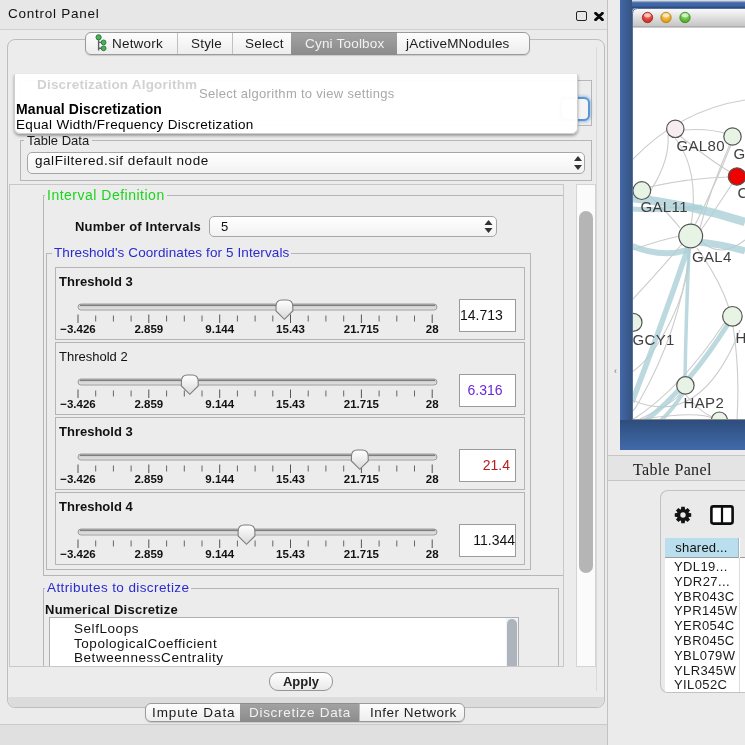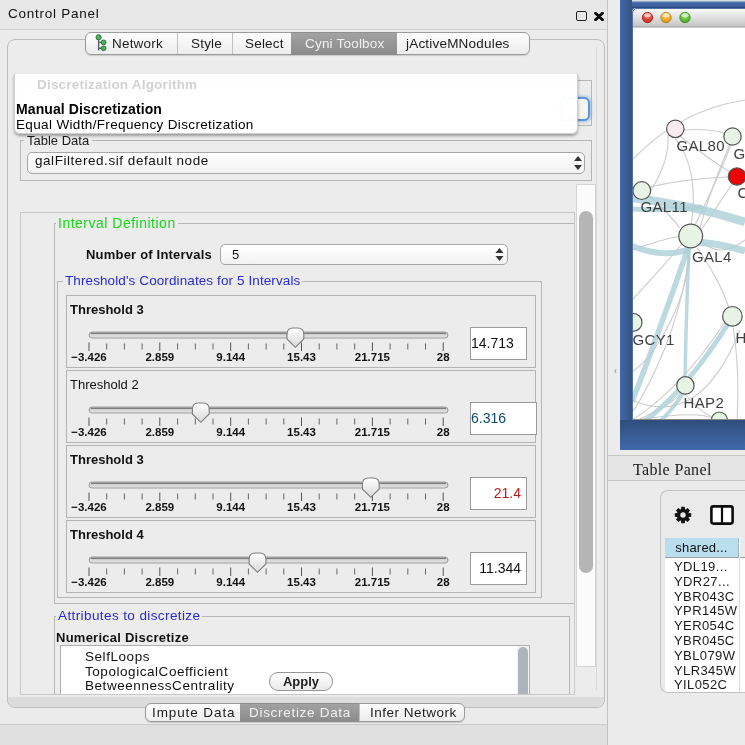--- a/index.html
+++ b/index.html
@@ -49,21 +49,21 @@
 
   <div class="abs" style="left:20px;top:140px;width:572px;height:41px;border:1px solid #b6b6b6;"></div>
   <div class="abs" style="left:24px;top:133px;padding:0 3px;background:#ececec;font-size:13px;color:#1a1a1a;">Table Data</div>
   <div class="abs" style="left:27px;top:152px;width:558px;height:22px;background:linear-gradient(#ffffff,#f2f2f2);border:1px solid #a7a7a7;border-radius:5px;"></div>
   <div class="abs" style="left:35px;top:153px;font-size:13.5px;letter-spacing:0.55px;color:#111;">galFiltered.sif default node</div>
   <svg class="abs" style="left:572px;top:155px;" width="12" height="16" viewBox="0 0 12 16">
     <path d="M6 1 L10 6 L2 6 Z" fill="#333"></path>
       <path d="M6 15 L10 10 L2 10 Z" fill="#333"></path>
   </svg>
 
-  <div id="viewport" class="abs" style="left:20px;top:184px;width:555px;height:483px;border:1px solid #c8c8c8;background:#ececec;overflow:hidden;margin-top:28px;">
+  <div id="viewport" class="abs" style="left:9px;top:184px;width:555px;height:483px;border:1px solid #c8c8c8;background:#ececec;overflow:hidden;">
 
     <div class="abs" style="left:33px;top:10px;width:531px;height:381px;border:1px solid #b6b6b6;"></div>
     <div class="abs" style="left:35px;top:2px;padding:0 2px;background:#ececec;font-size:14px;letter-spacing:0.5px;color:#1bd51b;">Interval Definition</div>
     <div class="abs" style="left:65px;top:34px;font-size:13px;letter-spacing:0.2px;font-weight:bold;color:#111;">Number of Intervals</div>
     <div class="abs" style="left:199px;top:31px;width:288px;height:21px;background:linear-gradient(#ffffff,#f2f2f2);border:1px solid #a7a7a7;border-radius:5px;"></div>
     <div class="abs" style="left:211px;top:34px;font-size:13px;color:#111;">5</div>
     <svg class="abs" style="left:473px;top:34px;" width="11" height="15" viewBox="0 0 11 15">
       <path d="M5.5 1 L9.5 6 L1.5 6 Z" fill="#333"></path>
         <path d="M5.5 14 L9.5 9 L1.5 9 Z" fill="#333"></path>
     </svg>
@@ -146,21 +146,21 @@
         <line x1="359.5" y1="48.5" x2="359.5" y2="54.5" stroke="#666" stroke-width="1"></line>
         <line x1="377.2" y1="47.5" x2="377.2" y2="56" stroke="#555" stroke-width="1"></line>
         <text x="23.0" y="66" font-size="11.5" font-weight="bold" fill="#111" text-anchor="middle" font-family="Liberation Sans">−3.426</text>
         <text x="93.8" y="66" font-size="11.5" font-weight="bold" fill="#111" text-anchor="middle" font-family="Liberation Sans">2.859</text>
         <text x="164.7" y="66" font-size="11.5" font-weight="bold" fill="#111" text-anchor="middle" font-family="Liberation Sans">9.144</text>
         <text x="235.5" y="66" font-size="11.5" font-weight="bold" fill="#111" text-anchor="middle" font-family="Liberation Sans">15.43</text>
         <text x="306.4" y="66" font-size="11.5" font-weight="bold" fill="#111" text-anchor="middle" font-family="Liberation Sans">21.715</text>
         <text x="377.2" y="66" font-size="11.5" font-weight="bold" fill="#111" text-anchor="middle" font-family="Liberation Sans">28</text>
         <path d="M 126.4 39.5 Q 126.4 33 132.4 33 L 137.2 33 Q 143.2 33 143.2 39.5 L 143.2 44 L 134.8 52.3 L 126.4 44 Z" fill="url(#thm)" stroke="#7d7d7d" stroke-width="1.1"></path>
       </svg>
-    <div class="abs" style="left:449px;top:189px;width:67px;height:33px;background:#fff;border:1px solid #9b9b9b;font-size:14px;color:#0c4a6e;text-align:left;line-height:31px;padding-right:5px;">6.316</div>
+    <div class="abs" style="left:449px;top:189px;width:57px;height:33px;background:#fff;border:1px solid #9b9b9b;font-size:14px;color:#6d28d9;text-align:center;line-height:31px;padding-right:5px;">6.316</div>
     <div class="abs" style="left:45px;top:232px;width:470px;height:73px;border:1px solid #b4b4b4;"></div>
     <div class="abs" style="left:49px;top:239px;font-size:13px;font-weight:bold;color:#111;">Threshold 3</div>
     <svg class="abs" style="left:45px;top:232px;" width="470" height="73" viewBox="0 0 470 73">
         <rect x="23" y="37" width="359" height="6" rx="3" fill="url(#trk)" stroke="#9e9e9e" stroke-width="1"></rect>
         <line x1="25" y1="38.4" x2="380" y2="38.4" stroke="#7e7e7e" stroke-width="1.3"></line>
         <line x1="23.0" y1="47.5" x2="23.0" y2="56" stroke="#555" stroke-width="1"></line>
         <line x1="40.7" y1="48.5" x2="40.7" y2="54.5" stroke="#666" stroke-width="1"></line>
         <line x1="58.4" y1="48.5" x2="58.4" y2="54.5" stroke="#666" stroke-width="1"></line>
         <line x1="76.1" y1="48.5" x2="76.1" y2="54.5" stroke="#666" stroke-width="1"></line>
         <line x1="93.8" y1="47.5" x2="93.8" y2="56" stroke="#555" stroke-width="1"></line>
@@ -216,21 +216,21 @@
         <line x1="359.5" y1="48.5" x2="359.5" y2="54.5" stroke="#666" stroke-width="1"></line>
         <line x1="377.2" y1="47.5" x2="377.2" y2="56" stroke="#555" stroke-width="1"></line>
         <text x="23.0" y="66" font-size="11.5" font-weight="bold" fill="#111" text-anchor="middle" font-family="Liberation Sans">−3.426</text>
         <text x="93.8" y="66" font-size="11.5" font-weight="bold" fill="#111" text-anchor="middle" font-family="Liberation Sans">2.859</text>
         <text x="164.7" y="66" font-size="11.5" font-weight="bold" fill="#111" text-anchor="middle" font-family="Liberation Sans">9.144</text>
         <text x="235.5" y="66" font-size="11.5" font-weight="bold" fill="#111" text-anchor="middle" font-family="Liberation Sans">15.43</text>
         <text x="306.4" y="66" font-size="11.5" font-weight="bold" fill="#111" text-anchor="middle" font-family="Liberation Sans">21.715</text>
         <text x="377.2" y="66" font-size="11.5" font-weight="bold" fill="#111" text-anchor="middle" font-family="Liberation Sans">28</text>
         <path d="M 183.1 39.5 Q 183.1 33 189.1 33 L 193.9 33 Q 199.9 33 199.9 39.5 L 199.9 44 L 191.5 52.3 L 183.1 44 Z" fill="url(#thm)" stroke="#7d7d7d" stroke-width="1.1"></path>
       </svg>
-    <div class="abs" style="left:449px;top:339px;width:57px;height:33px;background:#fff;border:1px solid #9b9b9b;font-size:14px;color:#111;text-align:right;line-height:31px;padding-right:5px;">11.344</div>
+    <div class="abs" style="left:449px;top:339px;width:57px;height:33px;background:#fff;border:1px solid #9b9b9b;font-size:14px;color:#111;text-align:right;line-height:31px;">11.344</div>
 
     <div class="abs" style="left:33px;top:403px;width:516px;height:90px;border:1px solid #b6b6b6;"></div>
     <div class="abs" style="left:35px;top:395px;padding:0 2px;background:#ececec;font-size:13.5px;letter-spacing:0.4px;color:#2a2ad2;">Attributes to discretize</div>
     <div class="abs" style="left:35px;top:417px;font-size:13px;letter-spacing:0.25px;font-weight:bold;color:#111;">Numerical Discretize</div>
     <div class="abs" style="left:39px;top:432px;width:470px;height:70px;background:#ffffff;border:1px solid #b0b0b0;"></div>
     <div class="abs" style="left:64px;top:437px;font-size:13.5px;letter-spacing:0.55px;color:#111;line-height:14.6px;">SelfLoops<br>TopologicalCoefficient<br>BetweennessCentrality</div>
     <div class="abs" style="left:496px;top:433px;width:12px;height:68px;background:#f2f2f2;"></div>
     <div class="abs" style="left:497px;top:434px;width:10px;height:66px;background:#adb4bc;border-radius:5px;"></div>
   </div>
 
@@ -247,20 +247,21 @@
     <div class="abs" style="left:104px;top:2px;font-size:13.5px;letter-spacing:0.7px;color:#f1f1f1;">Discretize Data</div>
     <div class="abs" style="left:225px;top:2px;font-size:13.5px;letter-spacing:0.5px;color:#1c1c1c;">Infer Network</div>
   </div>
   <div class="abs" style="left:0;top:724px;width:620px;height:21px;background:#e0e0e0;border-top:1px solid #cacaca;"></div>
 
   <div class="abs" style="left:607px;top:0;width:13px;height:745px;background:#ececec;border-left:1px solid #c2c2c2;"></div>
   <div class="abs" style="left:614px;top:366px;width:6px;height:9px;color:#777;font-size:9px;">‹</div>
 
   <div id="popup" class="abs" style="left:14px;top:74px;width:564px;height:60px;background:rgba(255,255,255,0.97);border:1px solid #cfcfcf;border-top:none;border-radius:0 0 6px 6px;box-shadow:0 2px 3px rgba(0,0,0,0.35);">
     <div class="abs" style="left:22px;top:3px;font-size:13.5px;letter-spacing:0.2px;font-weight:bold;color:#d2d2d2;">Discretization Algorithm</div>
+    <div class="abs" style="left:184px;top:12px;font-size:13px;letter-spacing:0.3px;color:#a9a9a9;">Select algorithm to view settings</div>
     <div class="abs" style="left:1px;top:27px;font-size:14px;letter-spacing:0.1px;color:#000;font-weight:bold;">Manual Discretization</div>
     <div class="abs" style="left:1px;top:43px;font-size:13.5px;letter-spacing:0.35px;color:#000;">Equal Width/Frequency Discretization</div>
   </div>
 
   <div class="abs" style="left:620px;top:0;width:125px;height:450px;background:#3f67a7;"></div>
   <div class="abs" style="left:620px;top:0;width:12px;height:420px;background:linear-gradient(to right,#4168a9,#35537f);"></div>
   <div class="abs" style="left:620px;top:420px;width:125px;height:30px;background:linear-gradient(#2e4d7c,#416aab);"></div>
   <div class="abs" style="left:632px;top:0;width:113px;height:8px;background:linear-gradient(#f5f3ea,#3f67a7 35%,#3f67a7 70%,#2a4577);"></div>
   <svg id="net" class="abs" style="left:620px;top:0;" width="125" height="450" viewBox="620 0 125 450">
     <defs>

